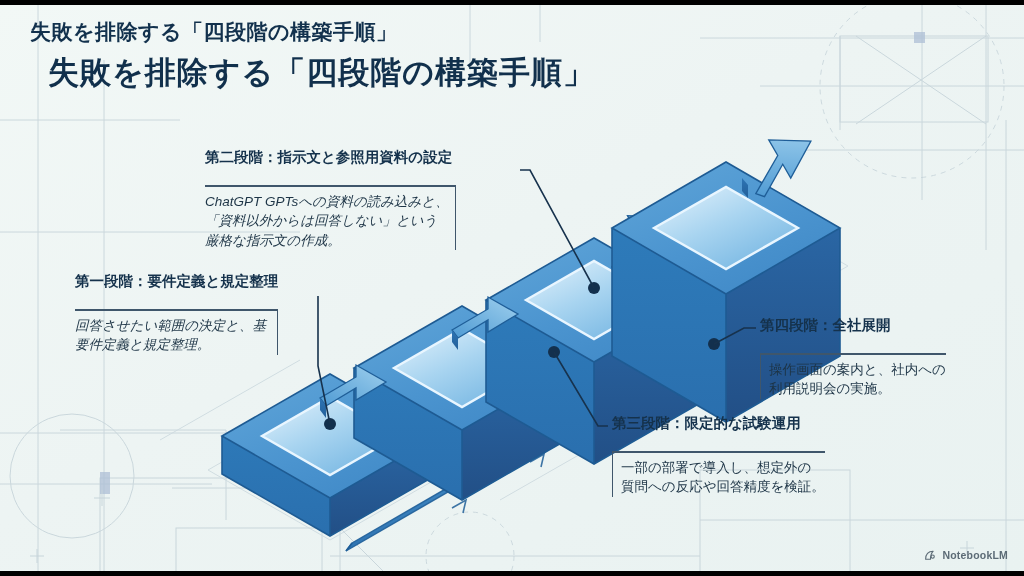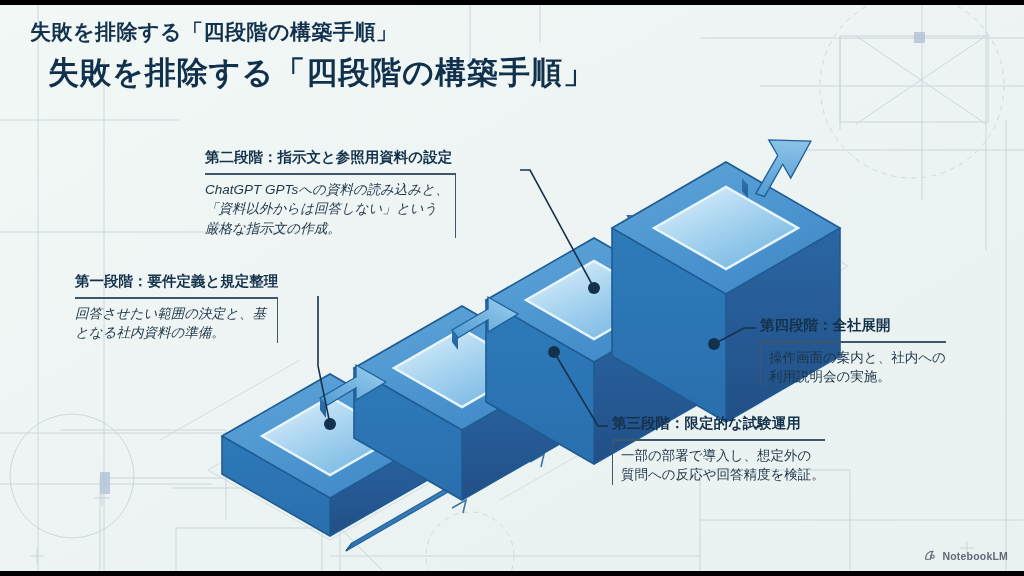--- a/index.html
+++ b/index.html
@@ -24,36 +24,36 @@
   #title-main{position:absolute;left:48px;top:52px;z-index:30;
     font-size:31px;font-weight:700;color:#11304c;letter-spacing:1px;
     white-space:nowrap;}
 
   
   #scene{position:absolute;inset:0;z-index:10;}
 
   
   .callout{position:absolute;z-index:40;}
   .callout .hd{font-size:14.5px;font-weight:700;color:#15324c;
-    white-space:nowrap;padding-bottom:6px;}
+    white-space:nowrap;padding-bottom:18px;}
   .callout .rule{height:1.5px;background:#3f566b;}
   .callout .body{font-size:13.5px;line-height:1.45;color:#1d3446;
     padding-top:5px;white-space:pre-line;}
   .callout .bodywrap{position:relative;}
   .callout.vr-right .bodywrap{border-right:1.5px solid #3f566b;padding-right:6px;font-style:italic;}
   .callout.vr-left  .bodywrap{border-left:1.5px solid #3f566b;padding-left:8px;}
 
   #c1{left:75px;top:272px;}
   #c2{left:205px;top:148px;}
   #c3{left:612px;top:414px;}
   #c4{left:760px;top:316px;}
 
   
   #watermark{position:absolute;right:16px;bottom:14px;z-index:50;
-    display:flex;align-items:center;gap:5px;
+    display:flex;align-items:flex-start;gap:5px;
     font-size:10.5px;color:#5c6b76;font-weight:600;letter-spacing:.2px;}
 </style>
 </head>
 <body>
 
 <div id="slide">
 
   <svg id="blueprint" viewBox="0 0 1024 576" width="1024" height="576">
     <defs>
       <linearGradient id="bgGrad" x1="0" y1="0" x2="1" y2="1">
@@ -235,21 +235,21 @@
   </svg>
 
   <div id="title-small">失敗を排除する「四段階の構築手順」</div>
   <div id="title-main">失敗を排除する「四段階の構築手順」</div>
 
   <div class="callout vr-right" id="c1">
     <div class="hd">第一段階：要件定義と規定整理</div>
     <div class="rule"></div>
     <div class="bodywrap">
       <div class="body">回答させたい範囲の決定と、基
-となる社内資料の準備。</div>
+要件定義と規定整理。</div>
     </div>
   </div>
 
   <div class="callout vr-right" id="c2">
     <div class="hd">第二段階：指示文と参照用資料の設定</div>
     <div class="rule"></div>
     <div class="bodywrap">
       <div class="body">ChatGPT GPTsへの資料の読み込みと、
 「資料以外からは回答しない」という
 厳格な指示文の作成。</div>

